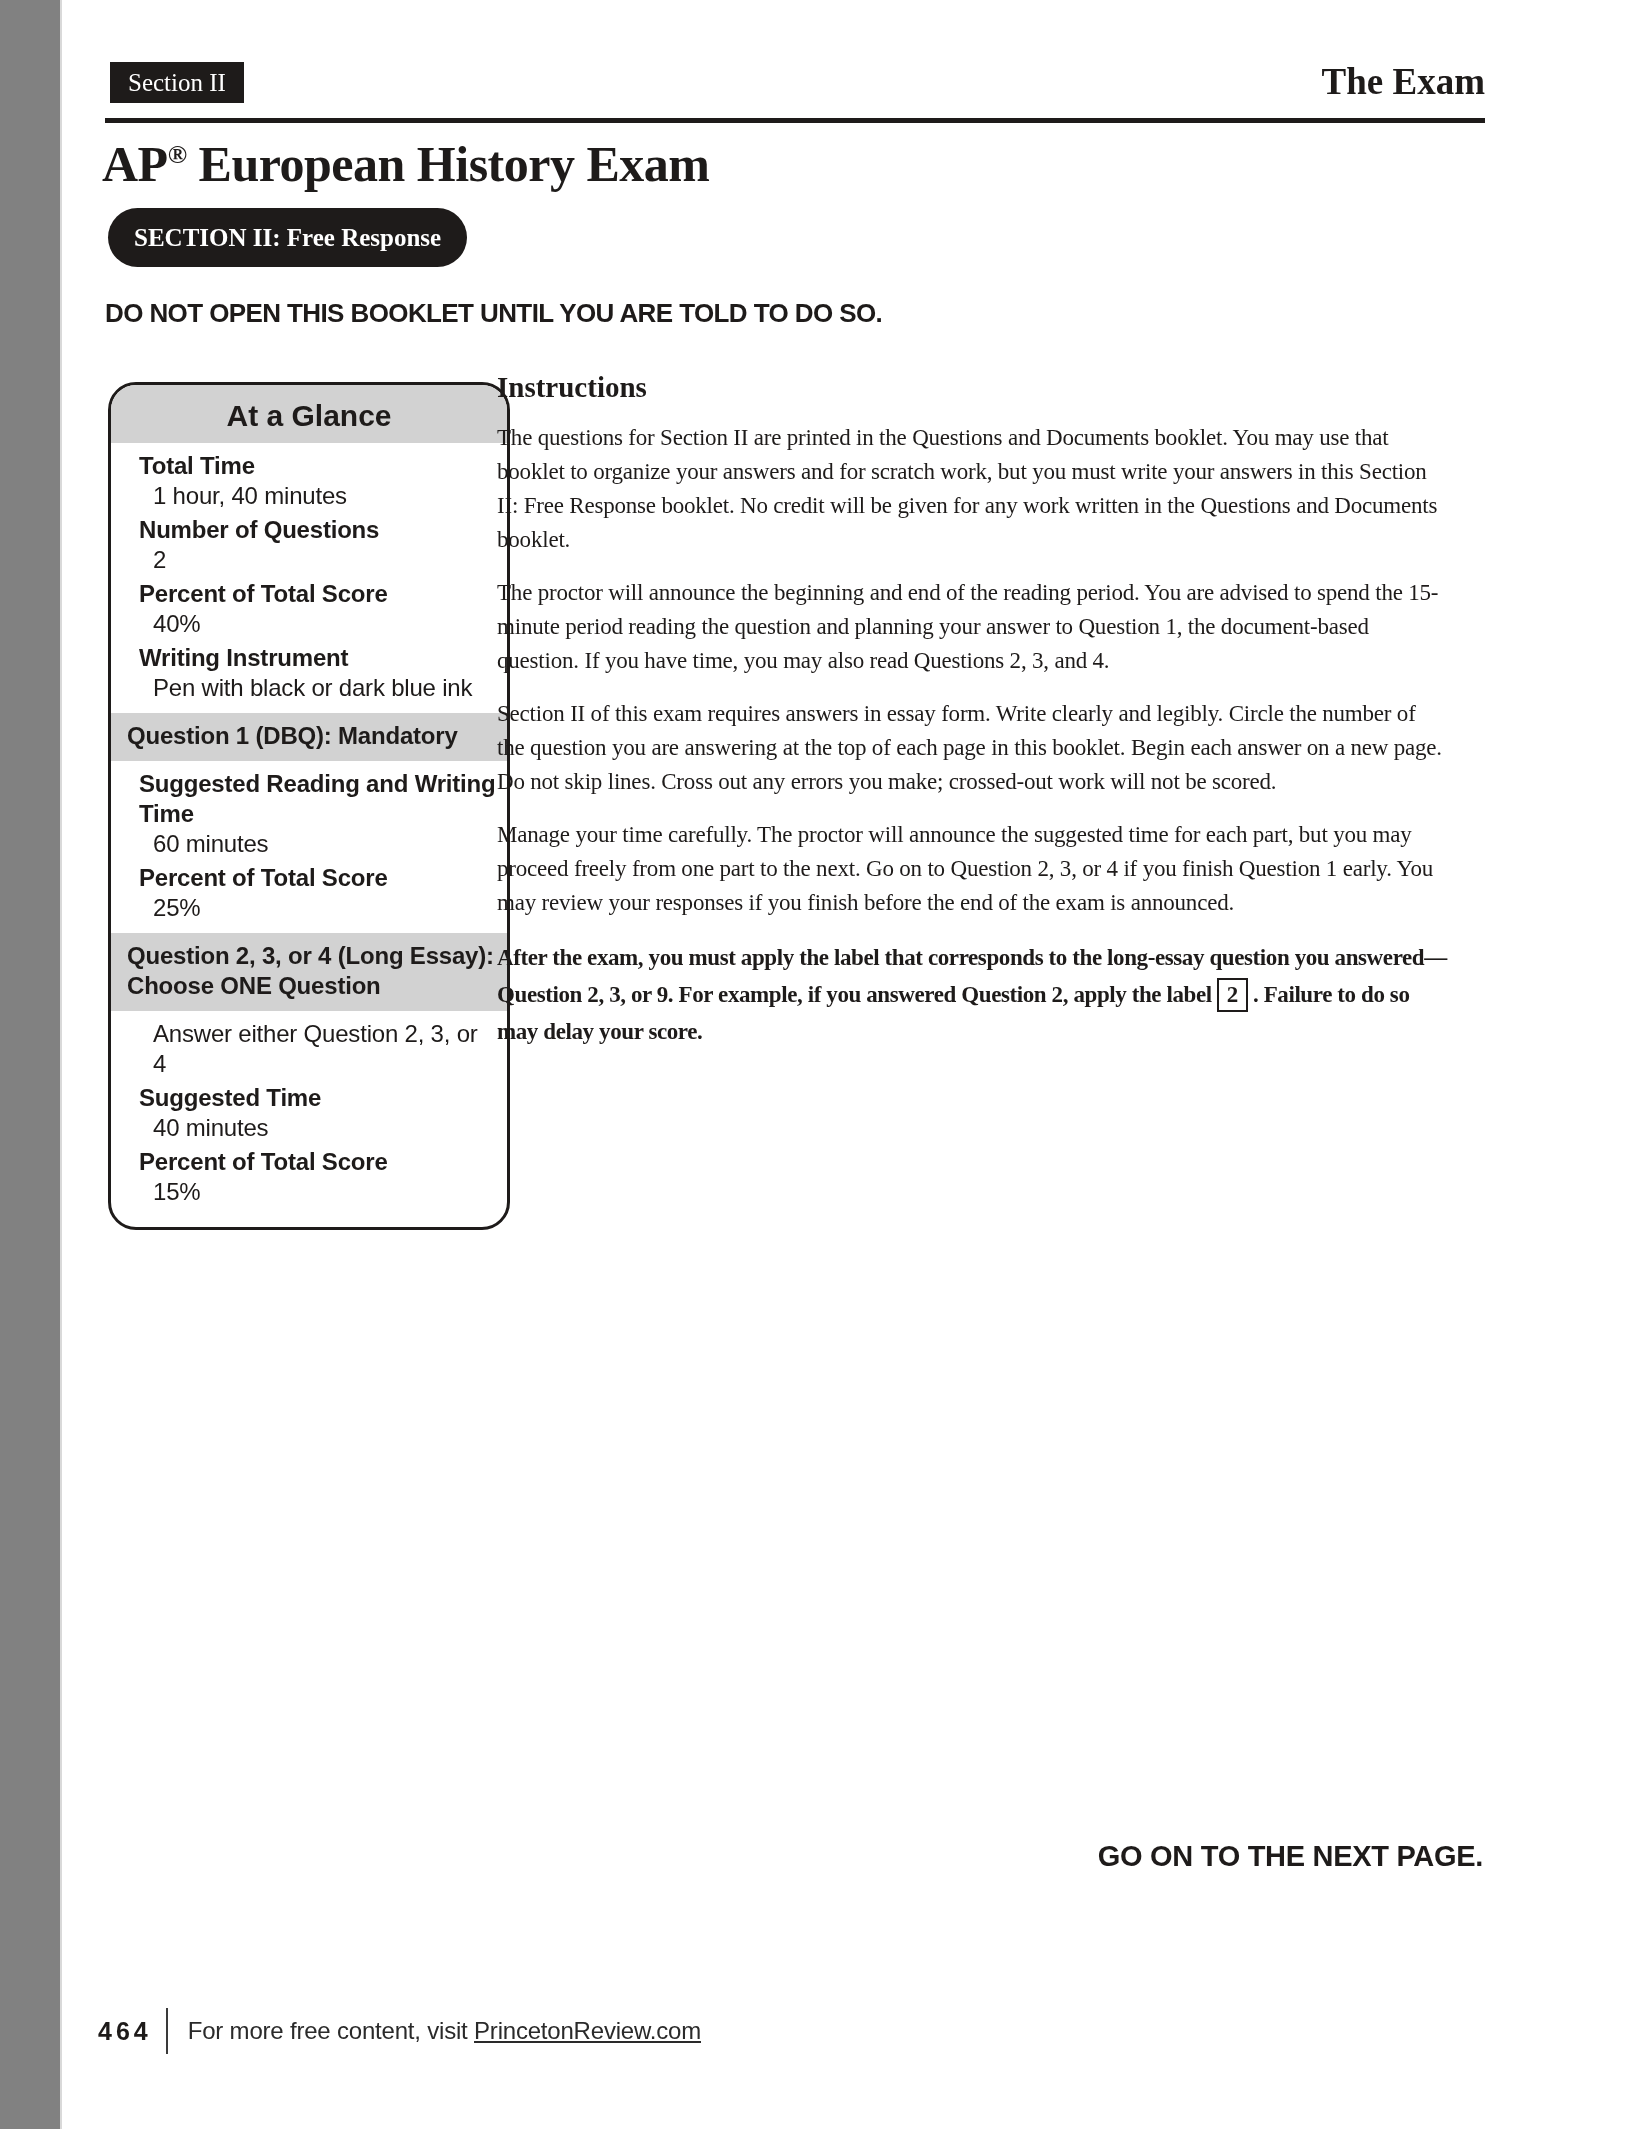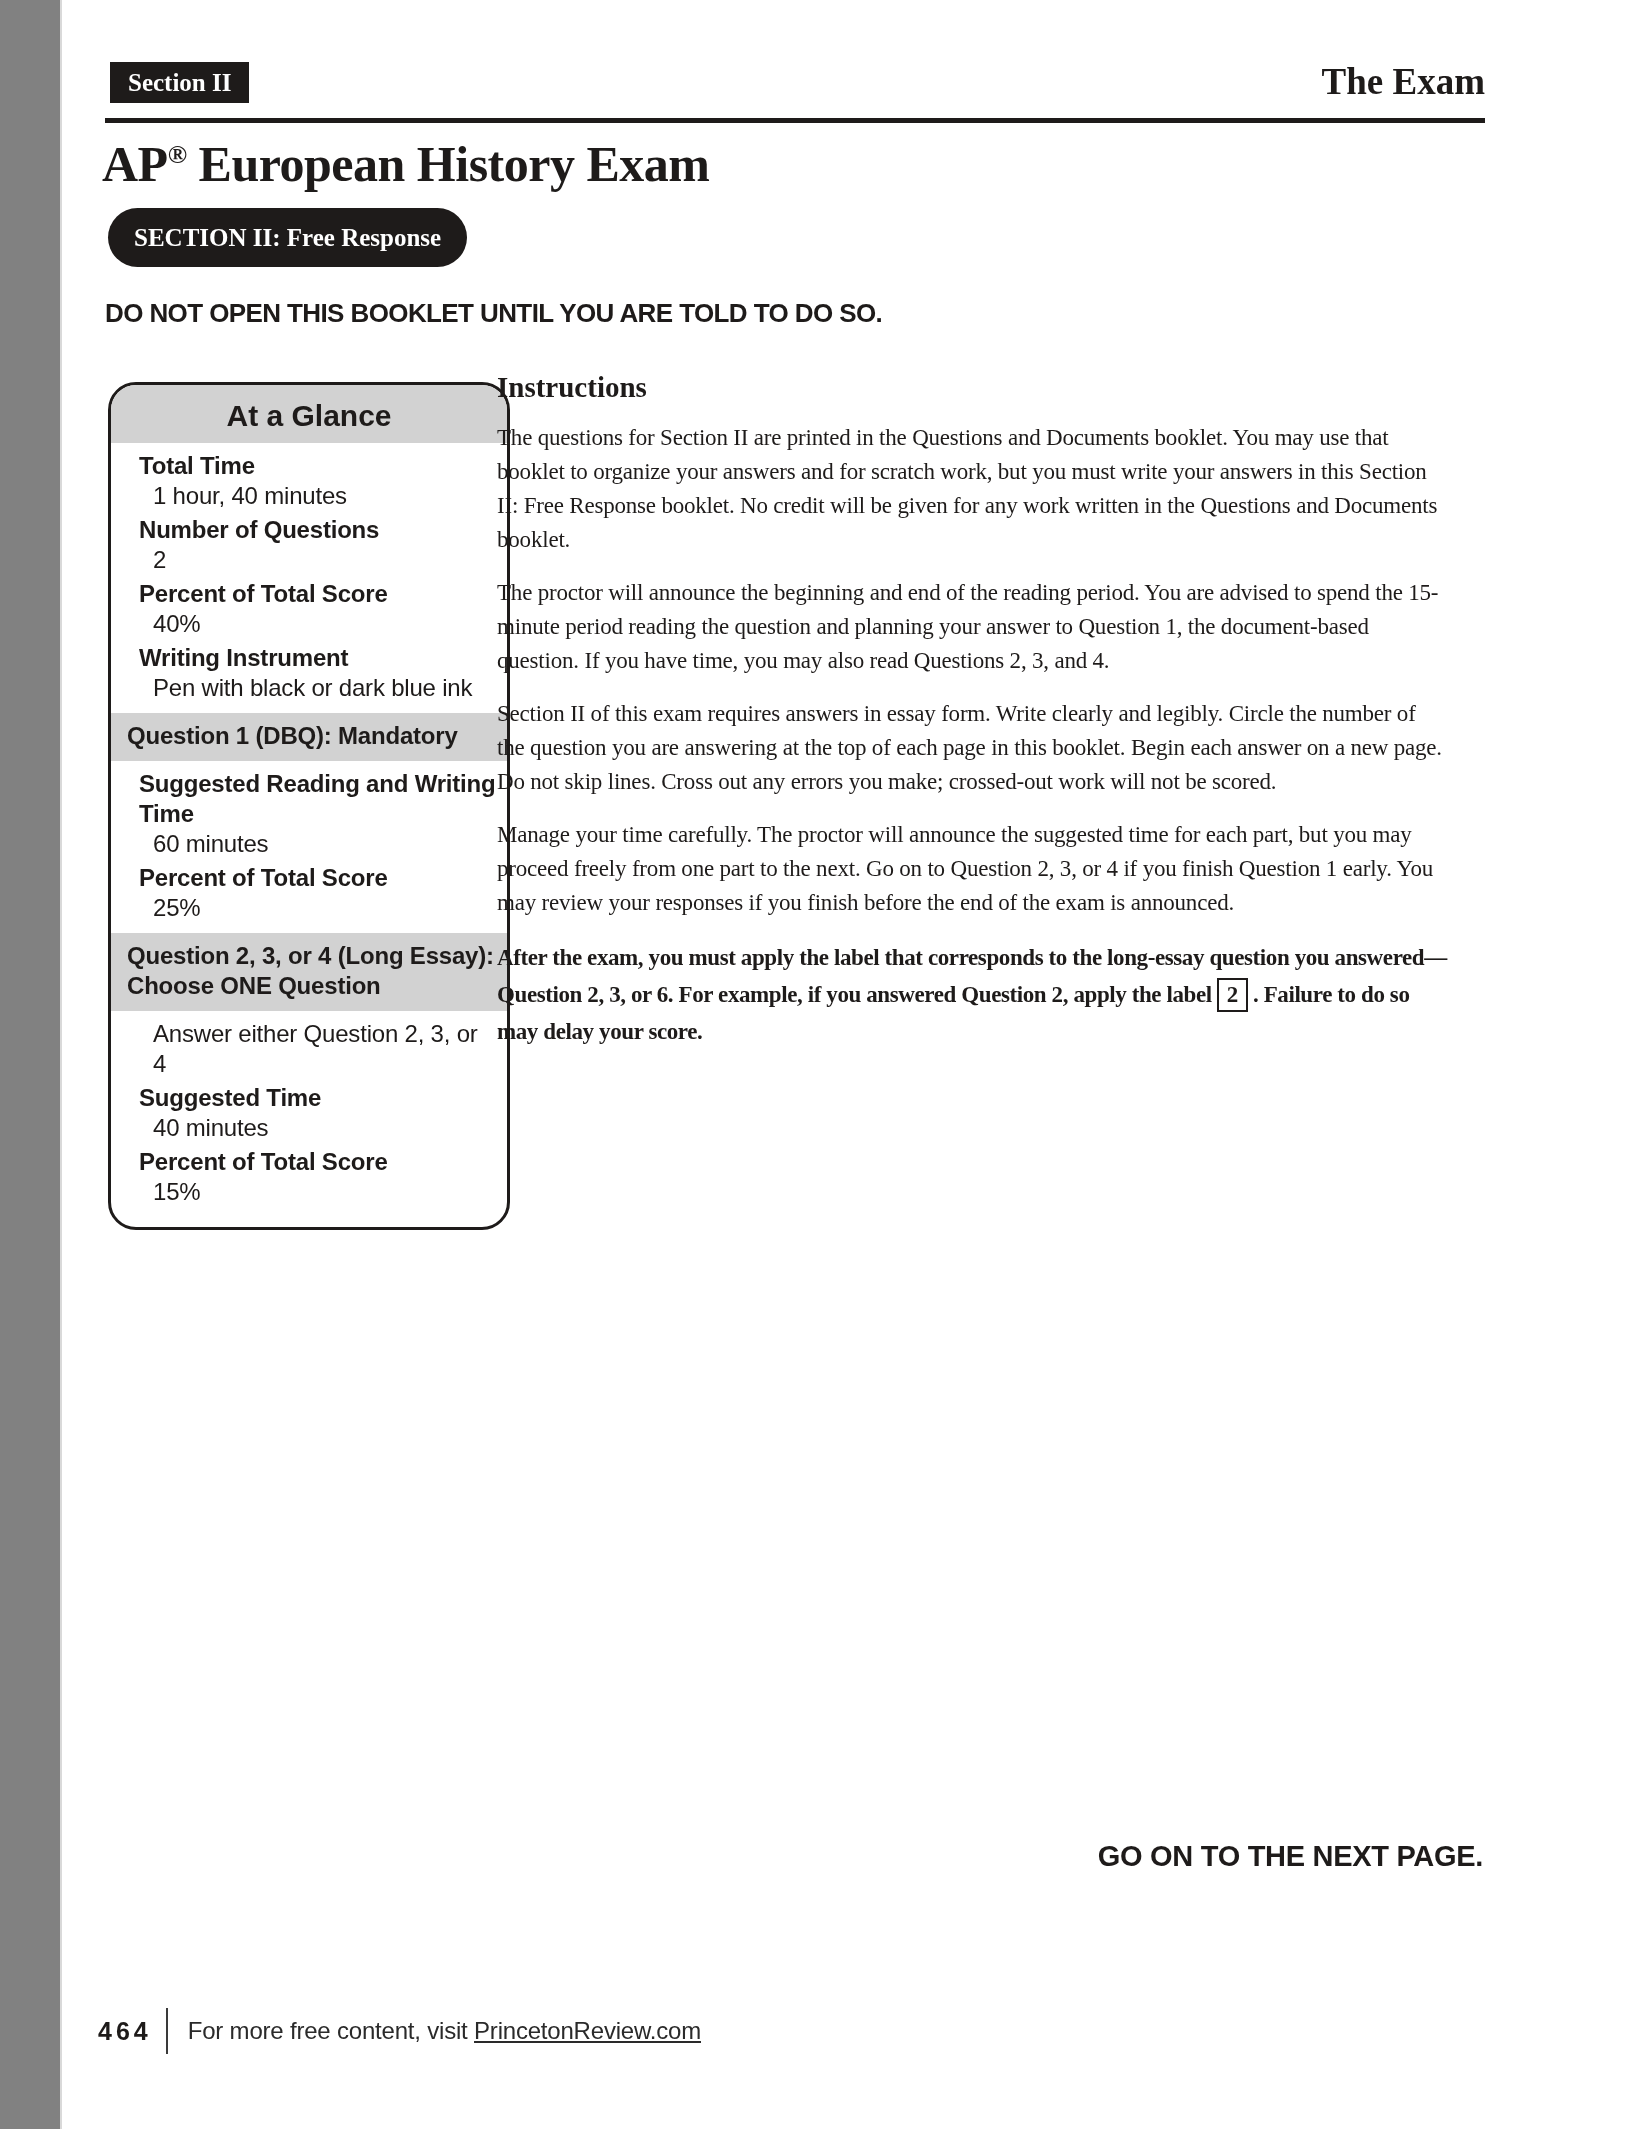--- a/index.html
+++ b/index.html
@@ -3,21 +3,21 @@
 <meta charset="utf-8">
 <style>
   html,body{margin:0;padding:0;background:#ffffff;}
   .page{position:relative;width:1640px;height:2129px;background:#ffffff;overflow:hidden;
         font-family:"Liberation Serif", serif;color:#1e1b1a;}
   .page-edge{position:absolute;left:0;top:0;width:60px;height:2129px;background:#818181;
              border-right:2px solid #d9d9d9;}
 
   
   .section-badge{position:absolute;left:110px;top:62px;background:#1e1b1a;color:#ffffff;
-                 font-weight:bold;font-size:25px;line-height:25px;padding:8px 18px 8px 18px;}
+                 font-weight:normal;font-size:25px;line-height:25px;padding:8px 18px 8px 18px;}
   .chapter-title{position:absolute;right:155px;top:61px;font-weight:bold;font-size:37px;line-height:42px;}
   .header-rule{position:absolute;left:105px;top:118px;width:1380px;height:5px;background:#1e1b1a;}
 
   .page-title{position:absolute;left:102px;top:134px;margin:0;font-size:50px;line-height:60px;
               font-weight:bold;letter-spacing:-0.5px;}
   .page-title sup{font-size:0.52em;vertical-align:super;line-height:0;}
 
   .section-pill{position:absolute;left:108px;top:208px;height:59px;background:#1e1b1a;color:#ffffff;
                 border-radius:30px;font-weight:bold;font-size:25px;line-height:59px;padding:0 26px;}
 
@@ -116,21 +116,21 @@
       <div class="g-value">15%</div>
     </div>
   </aside>
 
   <section class="instructions">
     <h3>Instructions</h3>
     <p>The questions for Section II are printed in the Questions and Documents booklet. You may use that booklet to organize your answers and for scratch work, but you must write your answers in this Section II: Free Response booklet. No credit will be given for any work written in the Questions and Documents booklet.</p>
     <p>The proctor will announce the beginning and end of the reading period. You are advised to spend the 15-minute period reading the question and planning your answer to Question 1, the document-based question. If you have time, you may also read Questions 2, 3, and 4.</p>
     <p>Section II of this exam requires answers in essay form. Write clearly and legibly. Circle the number of the question you are answering at the top of each page in this booklet. Begin each answer on a new page. Do not skip lines. Cross out any errors you make; crossed-out work will not be scored.</p>
     <p>Manage your time carefully. The proctor will announce the suggested time for each part, but you may proceed freely from one part to the next. Go on to Question 2, 3, or 4 if you finish Question 1 early. You may review your responses if you finish before the end of the exam is announced.</p>
-    <p class="bold-para"><span>After the exam, you must apply the label that corresponds to the long-essay question you answered—Question 2, 3, or 6. For example, if you answered Question 2, apply the label</span><span class="label-box">2</span><span>. Failure to do so may delay your score.</span></p>
+    <p class="bold-para"><span>After the exam, you must apply the label that corresponds to the long-essay question you answered—Question 2, 3, or 9. For example, if you answered Question 2, apply the label</span><span class="label-box">2</span><span>. Failure to do so may delay your score.</span></p>
   </section>
 
   <div class="go-on">GO ON TO THE NEXT PAGE.</div>
 
   <footer class="page-footer">
     <span class="page-num">464</span>
     <span class="footer-divider"></span>
     <span class="footer-text"><span>For more free content, visit </span><a class="footer-link">PrincetonReview.com</a></span>
   </footer>
 </div>

